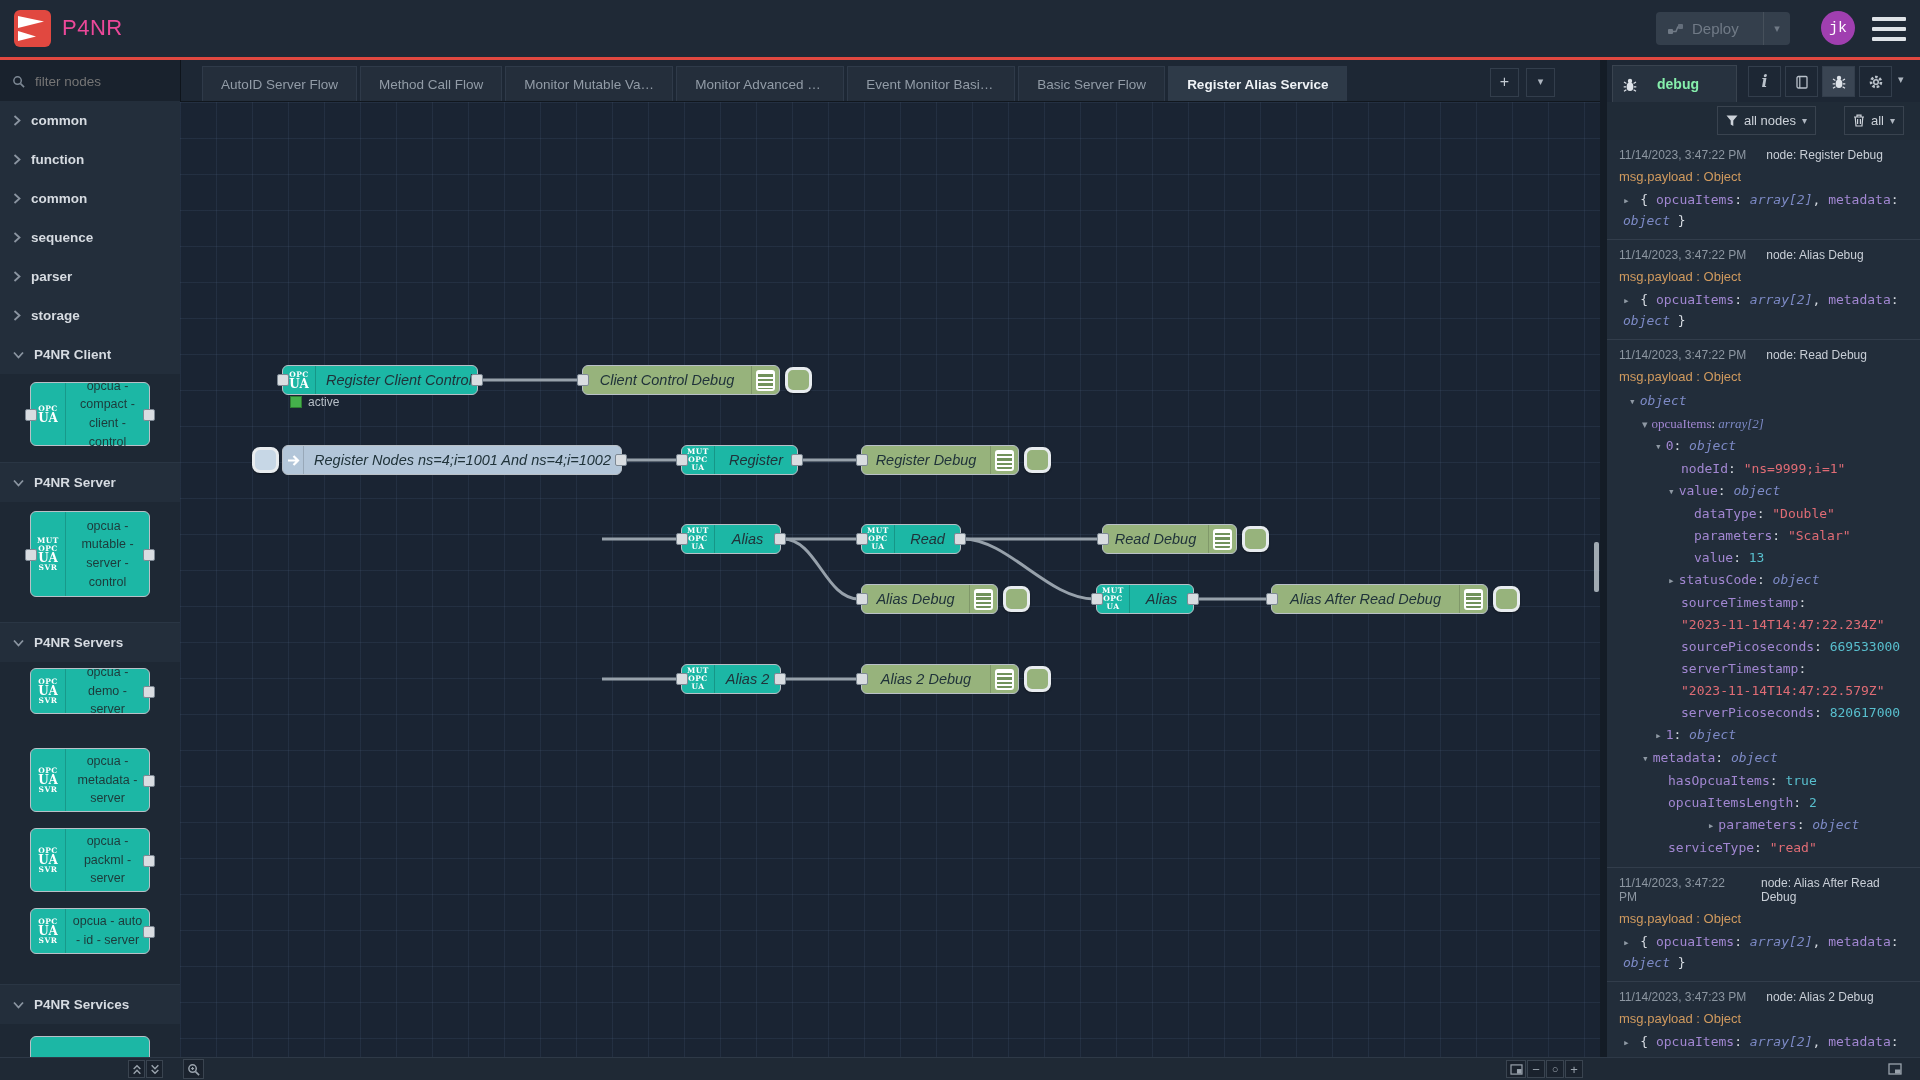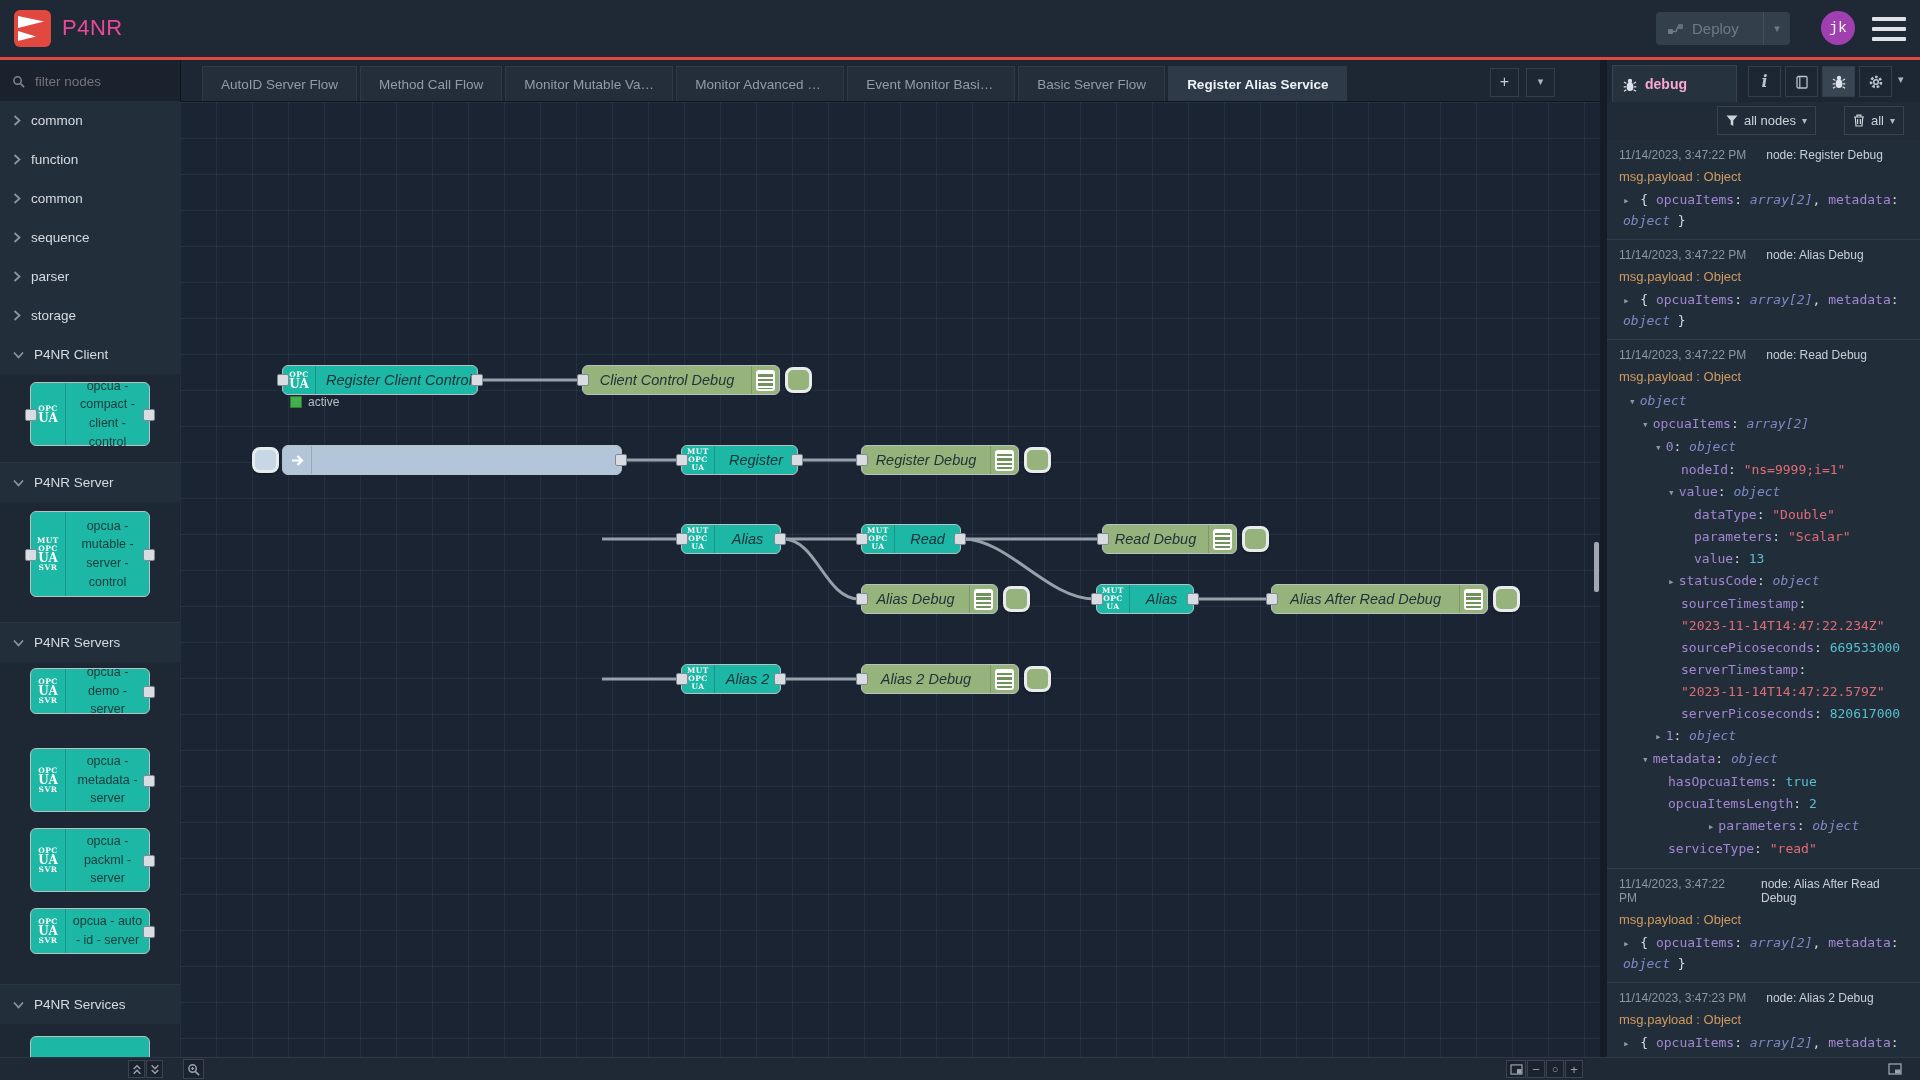--- a/index.html
+++ b/index.html
@@ -26,21 +26,21 @@
   .tab-plus{position:absolute;left:1310px;top:8px;width:27px;height:27px;border:1px solid #333e4c;color:#c3cad2;text-align:center;line-height:25px;font-size:16px;}
   .tab-caret{position:absolute;left:1346px;top:8px;width:27px;height:27px;border:1px solid #333e4c;color:#aeb6c0;text-align:center;line-height:25px;font-size:11px;}
 
   
   #palette{position:absolute;left:0;top:60px;width:180px;height:997px;background:#1b2530;border-right:1px solid #0e141b;overflow:hidden;}
   .search-row{position:absolute;left:0;top:0;width:180px;height:42px;background:#19222d;border-bottom:1px solid #2b3542;display:flex;align-items:center;color:#6f7984;}
   .search-row svg{margin:0 8px 0 12px;}
   .search-row input{background:transparent;border:none;outline:none;color:#9aa3ad;font-size:13.5px;width:120px;font-family:"Liberation Sans",sans-serif;}
   .pcat{position:absolute;left:0;width:180px;height:39px;background:#232e3b;border-bottom:1px solid #2c3845;display:flex;align-items:center;cursor:pointer;}
   .pcat .chev{margin:0 10px 0 13px;display:flex;color:#8b95a1;}
-  .pcat .clabel{font-size:13.5px;font-weight:normal;color:#d6dbe1;}
+  .pcat .clabel{font-size:13.5px;font-weight:bold;color:#d6dbe1;}
   .psec{position:absolute;left:0;width:180px;background:#1e2834;border-bottom:1px solid #2a3644;}
   .pnode{position:absolute;left:30px;width:120px;background:#1cb7a5;border:1px solid #b9c0c7;border-radius:6px;display:flex;box-sizing:border-box;cursor:grab;}
   .pbadge{width:34px;display:flex;flex-direction:column;align-items:center;justify-content:center;border-right:1px solid rgba(0,0,0,.16);color:#fff;font-family:"DejaVu Serif",serif;}
   .plbl{flex:1;display:flex;align-items:center;justify-content:center;text-align:center;font-size:12.5px;color:#1d3a3a;line-height:1.5;padding:3px 4px;}
   .b-s{font-size:7.5px;line-height:8px;font-weight:bold;letter-spacing:.5px;}
   .b-l{font-size:12px;line-height:11px;font-weight:bold;}
   .pport{position:absolute;width:10px;height:10px;background:#d9dde1;border:1px solid #7e8994;border-radius:2px;top:50%;margin-top:-5px;}
   .pport.l{left:-6px;} .pport.r{right:-6px;}
 
   
@@ -63,21 +63,21 @@
   .status{position:absolute;display:flex;align-items:center;gap:6px;font-size:12px;color:#b7bfc7;}
   .status .dot{width:10px;height:10px;background:#44b04b;border:1px solid #2e7d32;}
   .vscroll{position:absolute;left:1414px;top:440px;width:5px;height:50px;background:#b9c1c9;opacity:.85;border-radius:2px;}
 
   
   #divider{position:absolute;left:1600px;top:60px;width:7px;height:997px;background:#141c26;cursor:col-resize;}
 
   
   #panel{position:absolute;left:1607px;top:60px;width:313px;height:997px;background:#1f2a36;}
   .ptabrow{position:absolute;left:0;top:0;width:313px;height:42px;background:#1d2734;border-bottom:1px solid #10161d;}
-  .ptab{position:absolute;left:5px;top:5px;width:125px;height:37px;background:#27323f;border:1px solid #39434f;border-bottom:none;display:flex;align-items:center;gap:8px;padding-left:10px;box-sizing:border-box;color:#f9a8d4;font-weight:bold;font-size:14px;}
+  .ptab{position:absolute;left:5px;top:5px;width:125px;height:37px;background:#27323f;border:1px solid #39434f;border-bottom:none;display:flex;align-items:center;gap:20px;padding-left:10px;box-sizing:border-box;color:#86efac;font-weight:bold;font-size:14px;}
   .pbtn{position:absolute;top:6px;width:33px;height:31px;border:1px solid #333e4c;display:flex;align-items:center;justify-content:center;color:#b9c1ca;cursor:pointer;box-sizing:border-box;}
   .pbtn.active{background:#3a4553;}
   .pbtn .info-i{font-family:"DejaVu Serif",serif;font-weight:bold;font-size:16px;font-style:italic;}
   .pcaret{position:absolute;left:291px;top:13px;color:#aeb6c0;font-size:11px;cursor:pointer;}
   .filter-row{position:absolute;left:0;top:42px;width:313px;height:38px;background:#202b37;border-bottom:1px solid #2e3947;}
   .fbox{position:absolute;top:4px;height:29px;border:1px solid #39434f;display:flex;align-items:center;gap:6px;padding:0 8px;box-sizing:border-box;color:#ccd2d9;font-size:13px;cursor:pointer;}
   .fbox .fc{font-size:10px;color:#aeb6c0;}
   #entries{position:absolute;left:0;top:80px;width:313px;height:917px;overflow:hidden;background:#1e2935;}
   .dbg-entry{border-bottom:1px solid #323d4b;background:#222d3a;padding:8px 8px 8px 12px;}
   .dbg-meta{display:flex;gap:20px;font-size:12px;margin-bottom:7px;}
@@ -337,20 +337,21 @@
       <div class="port in"></div>
       <div class="toggle r"></div>
     </div>
 
     <div class="cnode inject" style="left:102px;top:343px;width:340px">
       <div class="arrowseg">
         <svg width="15" height="15" viewBox="0 0 15 15">
             <path d="M2 7.5 H11 M7.5 3 L12 7.5 L7.5 12" stroke="#fff" stroke-width="2.2" fill="none"></path>
           </svg>
       </div>
+      <div class="lbl">Register Nodes ns=4;i=1001 And ns=4;i=1002</div>
       <div class="port out"></div>
       <div class="toggle l"></div>
     </div>
     <div class="cnode teal" style="left:501px;top:343px;width:117px">
       <div class="badge">
         <span class="b-s">MUT</span>
         <span class="b-s">OPC</span>
         <span class="b-s">UA</span>
       </div>
       <div class="lbl">Register</div>
@@ -516,21 +517,21 @@
           <div class="dbg-json"><span class="j-caret">▸ </span><span class="j-punct">{ </span><span class="j-key">opcuaItems</span><span class="j-punct">: </span><span class="j-type">array[2]</span><span class="j-punct">, </span><span class="j-key">metadata</span><span class="j-punct">: </span><span class="j-type">object</span><span class="j-punct"> }</span></div>
         </div>
         <div class="dbg-entry">
           <div class="dbg-meta">
             <span class="ts">11/14/2023, 3:47:22 PM</span>
             <span class="nn">node: Read Debug</span>
           </div>
           <div class="dbg-payload">msg.payload : Object</div>
           <div class="">
             <div class="t-row" style="padding-left: 10px;"><span class="j-caret">▾</span><span class="j-type">object</span></div>
-            <div class="t-row" style="padding-left: 23px;"><span class="j-caret">▾</span><span class="j-key">opcuaItems</span><span class="j-punct">: </span><span class="j-type">array[2]</span></div>
+            <div class="t-row" style="padding-left: 23px; font-family: Liberation Serif, serif;"><span class="j-caret">▾</span><span class="j-key">opcuaItems</span><span class="j-punct">: </span><span class="j-type">array[2]</span></div>
             <div class="t-row" style="padding-left: 36px;"><span class="j-caret">▾</span><span class="j-key">0</span><span class="j-punct">: </span><span class="j-type">object</span></div>
             <div class="t-row" style="padding-left: 62px;"><span class="j-key">nodeId</span><span class="j-punct">: </span><span class="j-string">"ns=9999;i=1"</span></div>
             <div class="t-row" style="padding-left: 49px;"><span class="j-caret">▾</span><span class="j-key">value</span><span class="j-punct">: </span><span class="j-type">object</span></div>
             <div class="t-row" style="padding-left: 75px;"><span class="j-key">dataType</span><span class="j-punct">: </span><span class="j-string">"Double"</span></div>
             <div class="t-row" style="padding-left: 75px;"><span class="j-key">parameters</span><span class="j-punct">: </span><span class="j-string">"Scalar"</span></div>
             <div class="t-row" style="padding-left: 75px;"><span class="j-key">value</span><span class="j-punct">: </span><span class="j-number">13</span></div>
             <div class="t-row" style="padding-left: 49px;"><span class="j-caret">▸</span><span class="j-key">statusCode</span><span class="j-punct">: </span><span class="j-type">object</span></div>
             <div class="t-row" style="padding-left: 62px;"><span class="j-key">sourceTimestamp</span><span class="j-punct">:</span></div>
             <div class="t-row" style="padding-left: 62px;"><span class="j-string">"2023-11-14T14:47:22.234Z"</span></div>
             <div class="t-row" style="padding-left: 62px;"><span class="j-key">sourcePicoseconds</span><span class="j-punct">: </span><span class="j-number">669533000</span></div>

